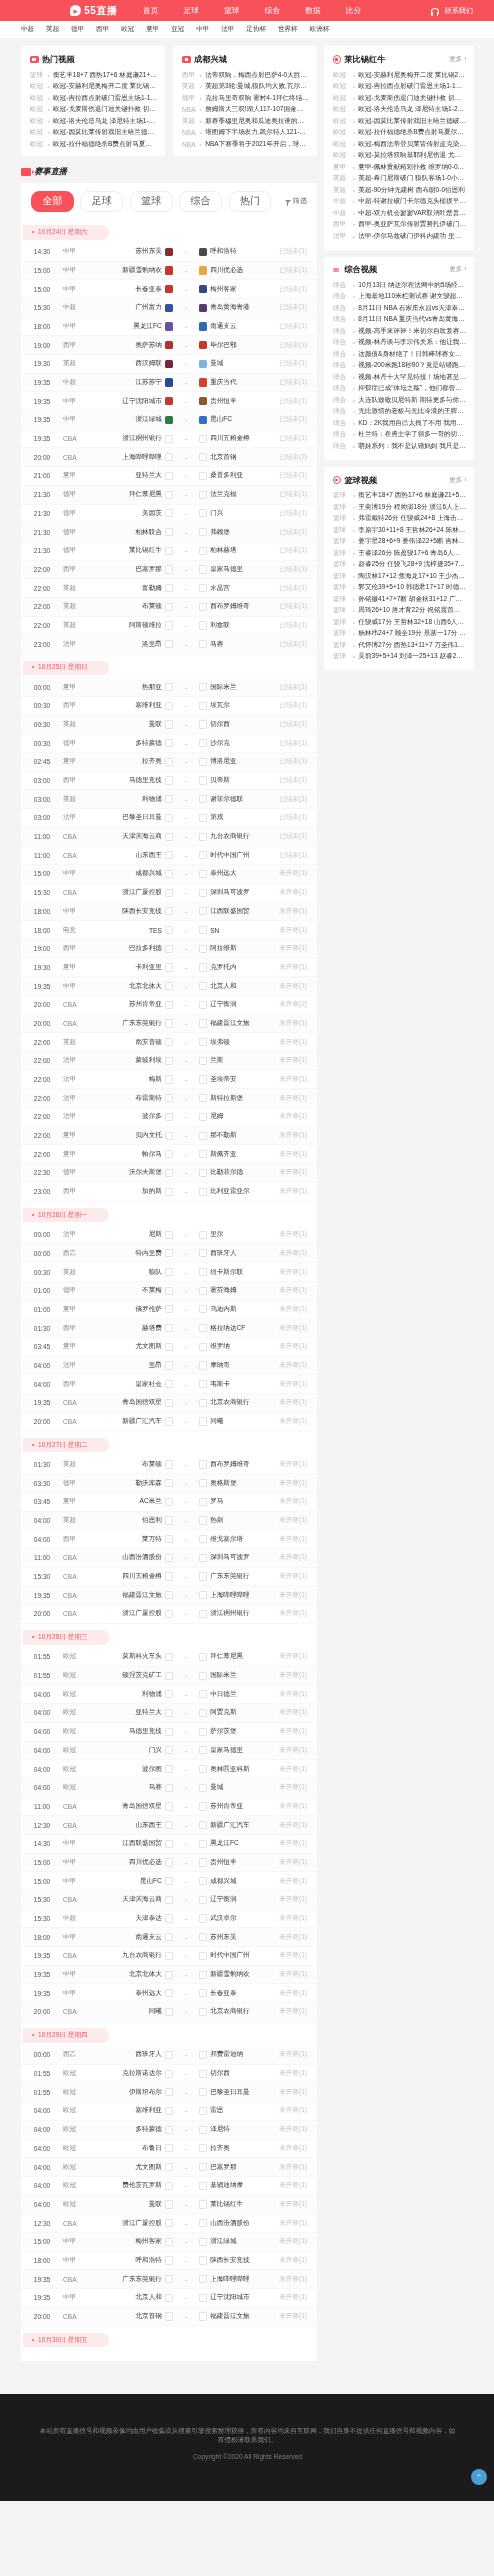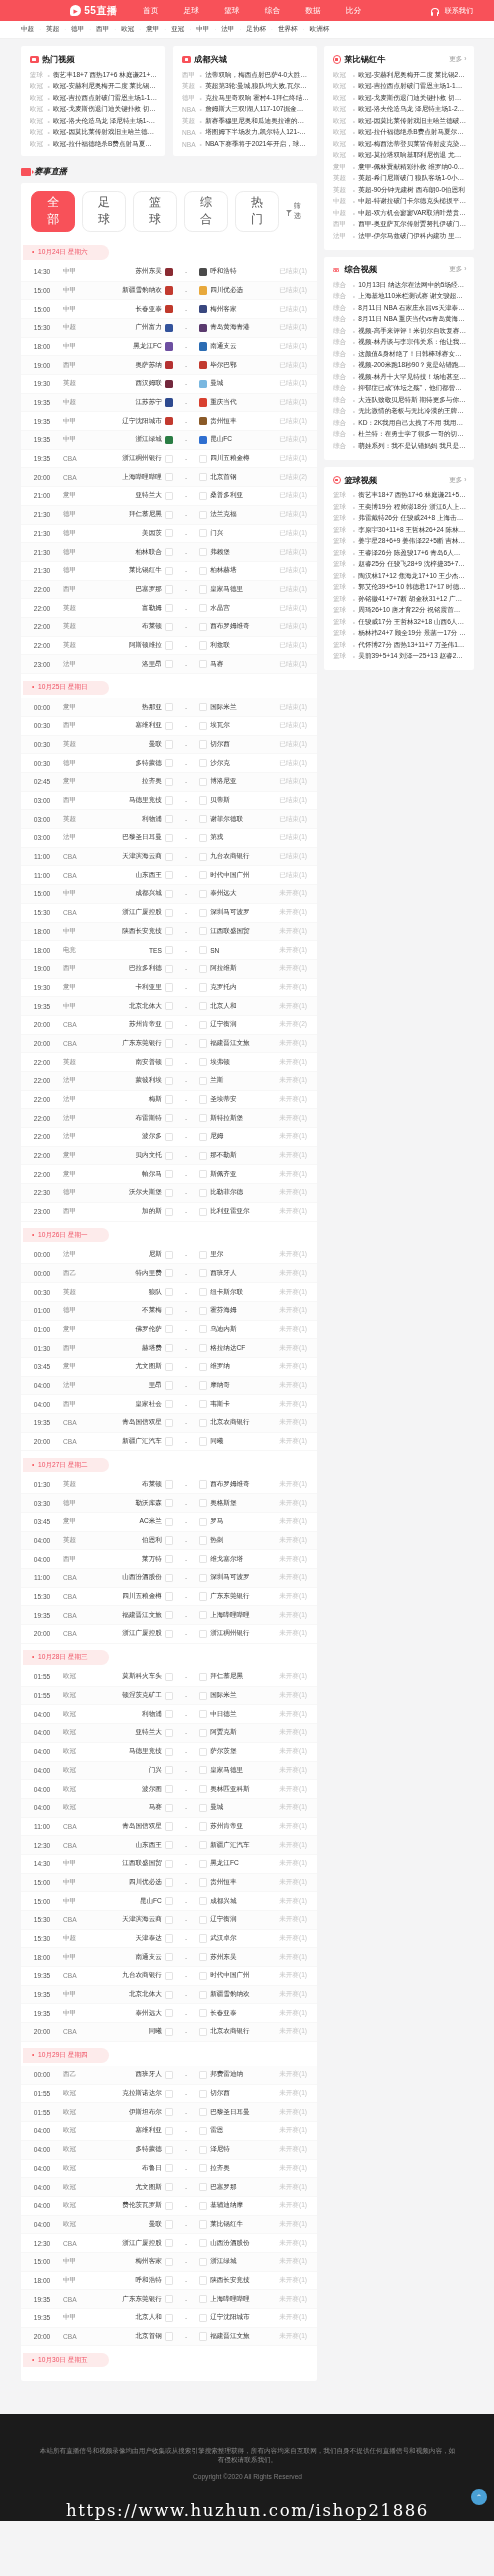--- a/index.html
+++ b/index.html
@@ -42,21 +42,21 @@
   .nitem .tag.w { width:18.7px; }
   .nitem .dot { color:#d5d5d5; margin:0 3.3px 0 1.1px; flex:none; }
   .nitem .txt { color:#333; overflow:hidden; text-overflow:ellipsis; }
 
   
   .live-head { display:flex; align-items:center; margin:10px 0 5.5px 0;font-style:italic; }
   .cam-icon { width:10px; height:7.1px; background:#f85159; border-radius:1.1px; position:relative; margin-right:3.3px; }
   .cam-icon:after { content:""; position:absolute; right:-2.7px; top:1.1px; border-left:2.7px solid #f85159; border-top:2.2px solid transparent; border-bottom:2.2px solid transparent; }
   .live-card { padding:0 0 10px 0; }
   .tabs { display:flex; align-items:center; padding:7.7px 10px 6.6px 10px; }
-  .tab { padding:2.7px 10.4px; border-radius:8.2px; border:0.5px solid #ececec; color:#555; background:#fff; margin-right:6.6px; font-size:12px; cursor:pointer;text-align:center; }
+  .tab { padding:2.7px 10.4px; border-radius:8.2px; border:0.5px solid #ececec; color:#555; background:#fff; margin-right:6.6px; font-size:10px; cursor:pointer; }
   .tab.active { background:#f85159; border-color:#f85159; color:#fff; }
   .filter { margin-left:auto; color:#666; font-size:7.1px; display:flex; align-items:center; gap:2.2px; }
   .funnel { display:inline-block; width:0; height:0; border-left:3.3px solid transparent; border-right:3.3px solid transparent; border-top:3.8px solid #888; position:relative; }
   .funnel:after { content:""; position:absolute; left:-0.5px; top:-0.5px; width:1.1px; height:3.8px; background:#888; }
 
   .date-pill-row { padding:6.6px 10px 3.3px 2.2px; }
   .date-pill { display:inline-block; background:#fdebeb; color:#ef5063; border-radius:0 7.7px 7.7px 0; padding:2.7px 21px 2.7px 8.8px; font-size:6.6px; }
   .date-pill .dot { color:#f85159; margin-right:3.8px; }
 
   .mrow { display:flex; align-items:center; height:18.7px; border-bottom:0.5px solid #f7f7f7; padding:0 10px 0 0; }
@@ -1547,16 +1547,15 @@
           <span class="dot">•</span>
           <span class="txt">吴前39+5+14 刘泽一25+13 赵睿20分 浙江揭幕...</span>
         </div>
       </div>
     </div>
 </div>
 
 <div class="footer">
   <div class="line1">本站所有直播信号和视频录像均由用户收集或从搜索引擎搜索整理获得，所有内容均来自互联网，我们自身不提供任何直播信号和视频内容，如有侵权请联系我们。</div>
   <div class="line2">Copyright ©2020 All Rights Reserved</div>
-  <div class="watermark">https://www.huzhun.com/ishop21886</div>
   <div class="fab">⌃</div>
 </div>
 
 
 </body></html>

